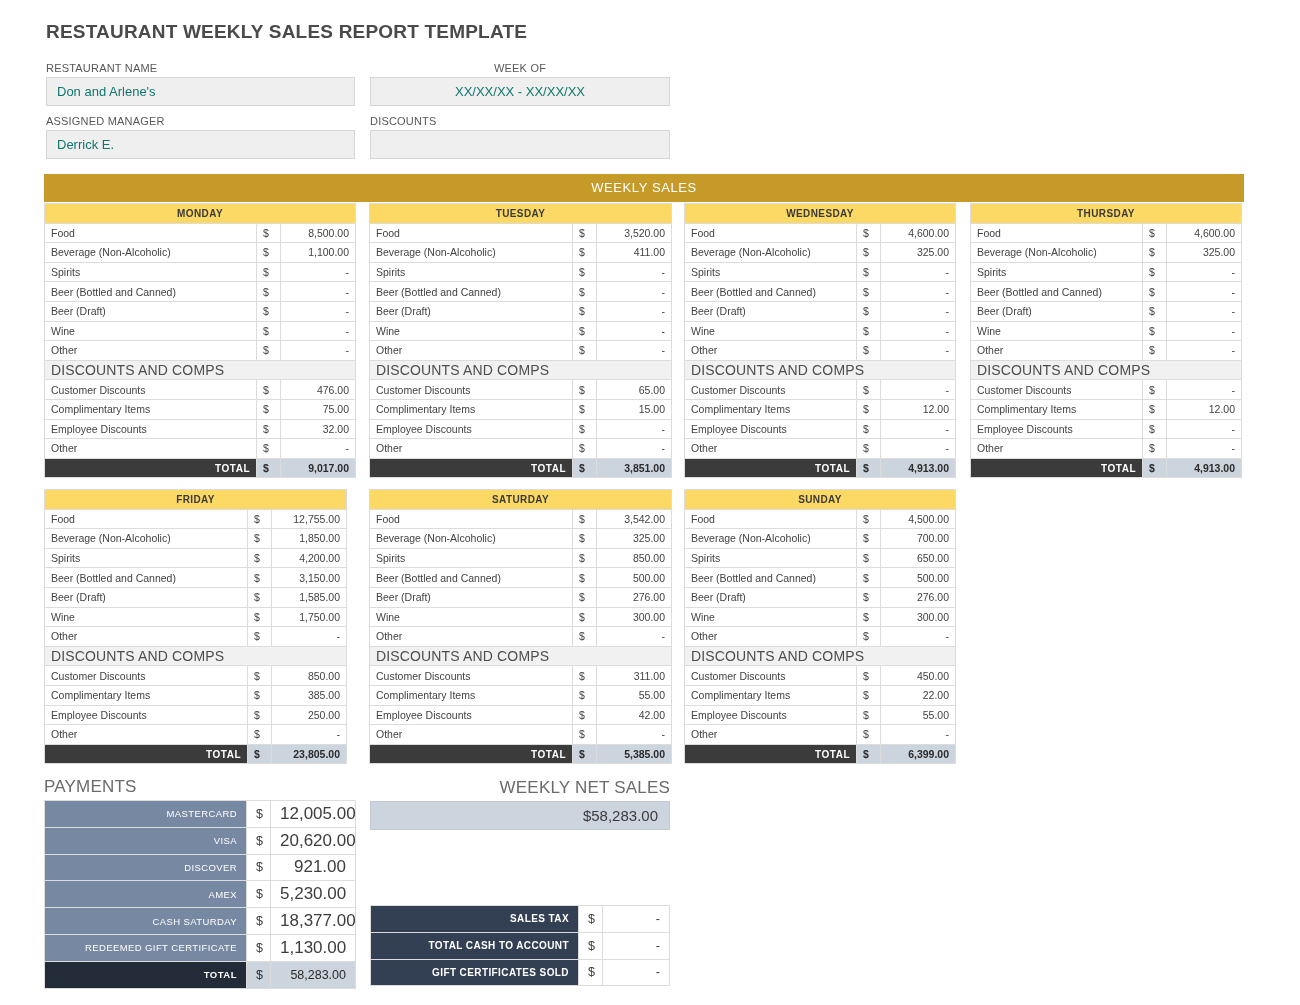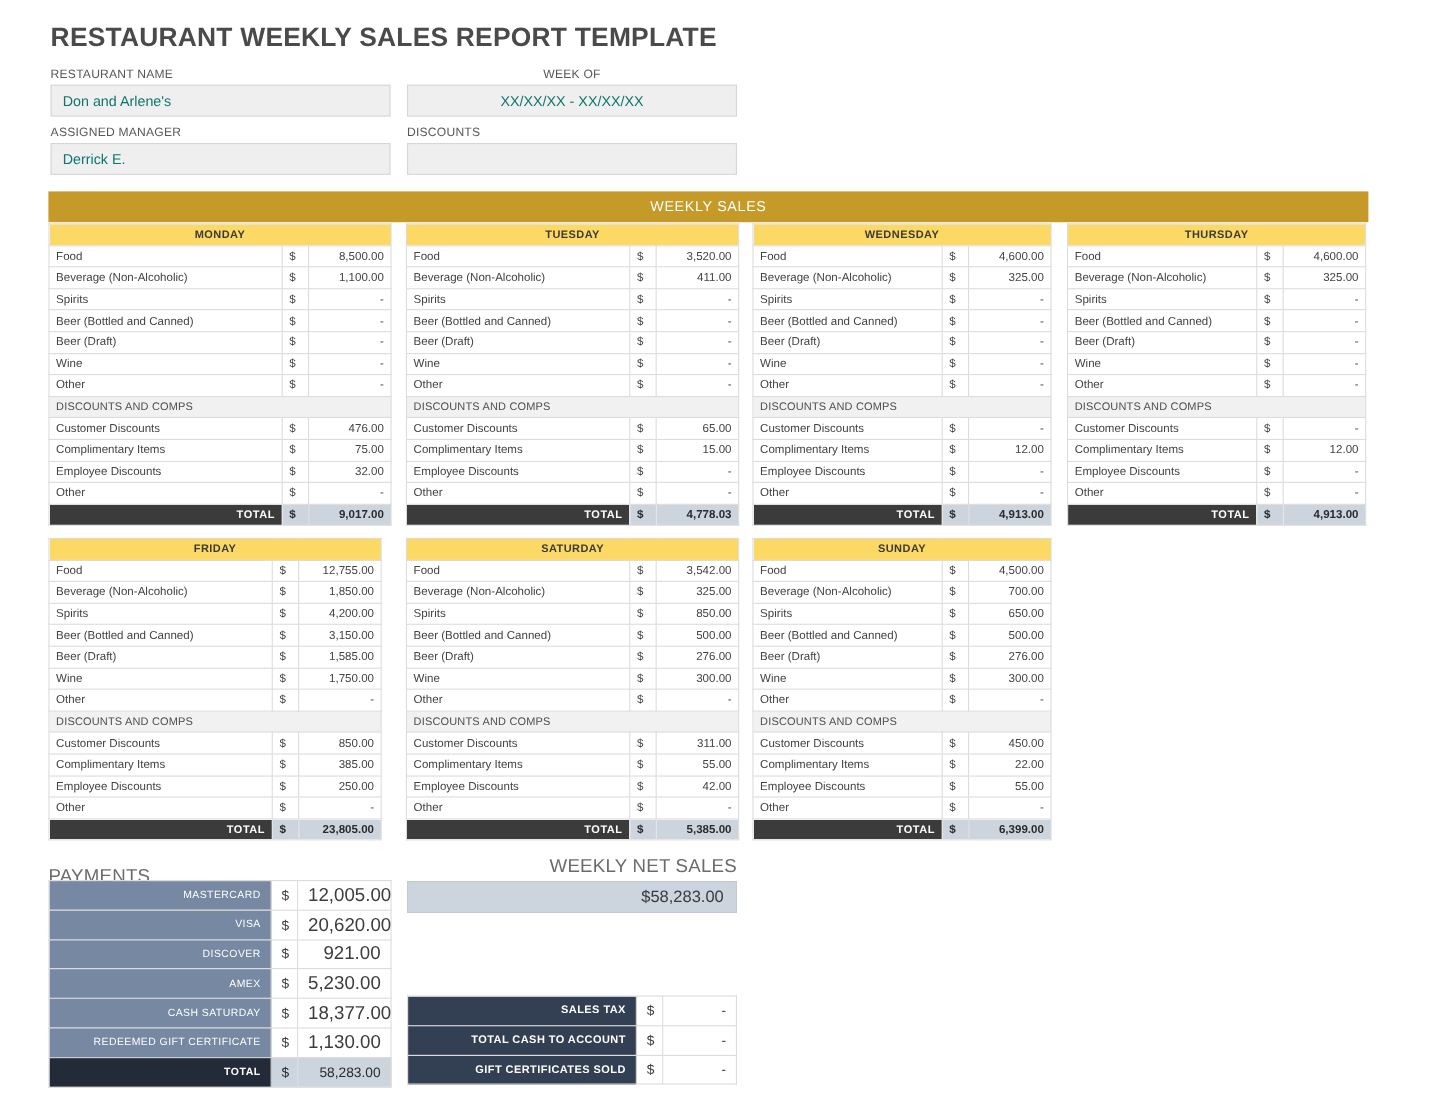--- a/index.html
+++ b/index.html
@@ -12,21 +12,21 @@
     color: #404040;
     overflow: hidden;
   }
 
   .page { position: relative; width: 1300px; height: 1005px; }
 
   
   .title {
     position: absolute;
     left: 46px; top: 21px;
-    font-size: 24px;
+    font-size: 19px;
     font-weight: bold;
     letter-spacing: .2px;
     color: #4a4a4a;
   }
 
   
   .field-label {
     font-size: 11px;
     color: #585858;
     letter-spacing: .2px;
@@ -87,21 +87,21 @@
     font-weight: bold !important;
     font-size: 10px;
     letter-spacing: .4px;
     color: #3a3a3a !important;
     height: 20px;
   }
   .cur { width: 20px; text-align: left; padding-left: 6px; }
   .amt { text-align: right; padding-right: 9px; }
   .sect {
     background: #f1f1f1 !important;
-    font-size: 10px;
+    font-size: 14px;
     letter-spacing: .15px;
     color: #4d4d4d !important;
   }
   .tot-label {
     background: #3b3b3b !important;
     color: #ffffff !important;
     text-align: right;
     font-weight: bold !important;
     font-size: 10px;
     letter-spacing: .5px;
@@ -387,21 +387,21 @@
               <td class="amt">-</td>
             </tr>
             <tr>
               <td>Other</td>
               <td class="cur">$</td>
               <td class="amt">-</td>
             </tr>
             <tr>
               <td class="tot-label">TOTAL</td>
               <td class="tot-cur">$</td>
-              <td class="tot-amt">4,778.03</td>
+              <td class="tot-amt">3,851.00</td>
             </tr>
           </tbody>
         </table>
       </div>
       <div class="day-block" style="left: 684px; top: 203px; width: 272px;">
         <table class="day-table">
           <colgroup>
             <col style="width:172px">
             <col style="width:24px">
             <col>
@@ -779,21 +779,21 @@
             <tr>
               <td class="tot-label">TOTAL</td>
               <td class="tot-cur">$</td>
               <td class="tot-amt">6,399.00</td>
             </tr>
           </tbody>
         </table>
       </div>
     </div>
 
-  <div class="sec-title" style="left:44px; top:777px;margin-top:10px;">PAYMENTS</div>
+  <div class="sec-title" style="left:44px; top:777px;">PAYMENTS</div>
   <div class="pay-wrap">
     <table class="pay-table">
         <colgroup>
           <col style="width:202px">
           <col style="width:24px">
           <col>
         </colgroup>
       <tbody id="pay-body">
           <tr>
             <td class="pay-label">MASTERCARD</td>

